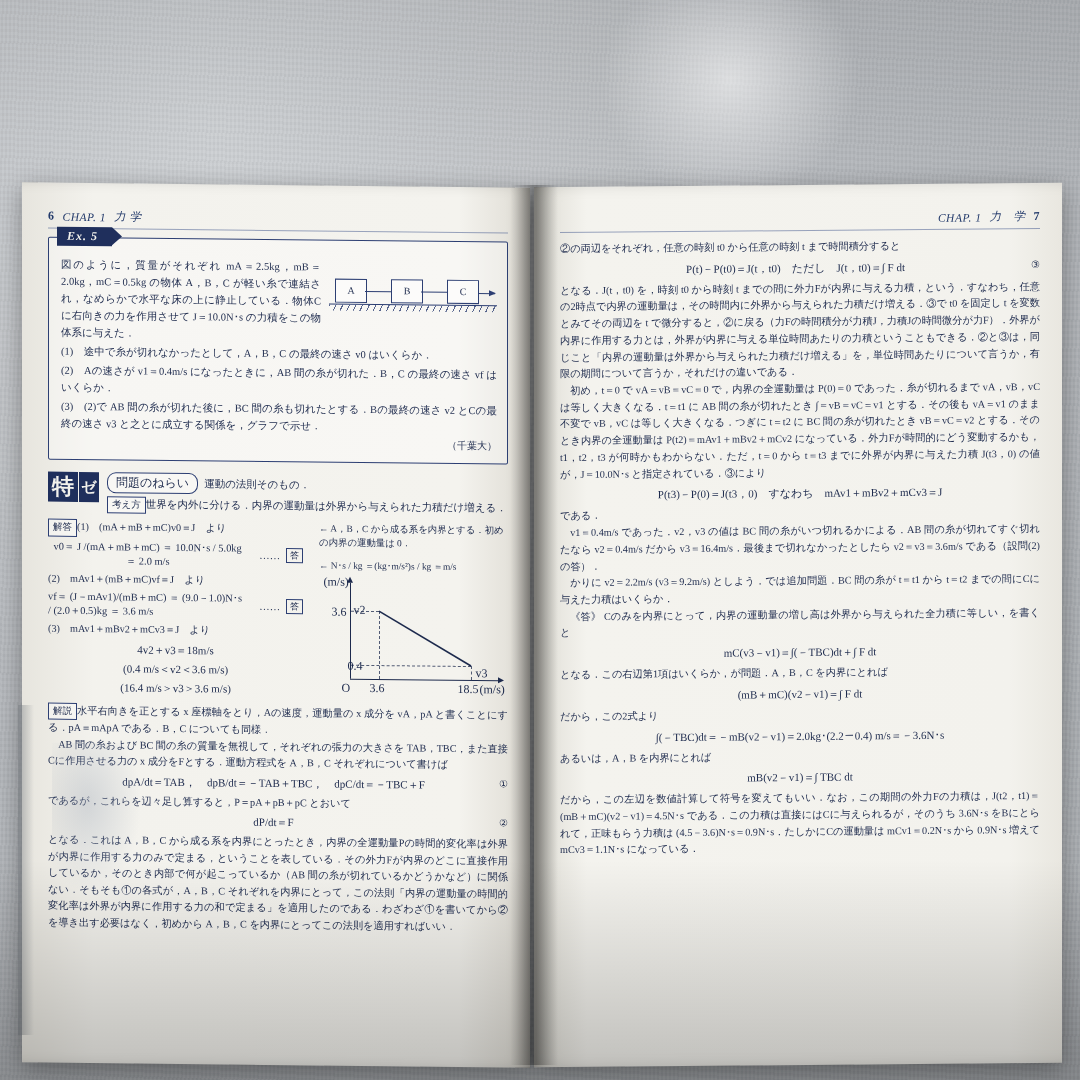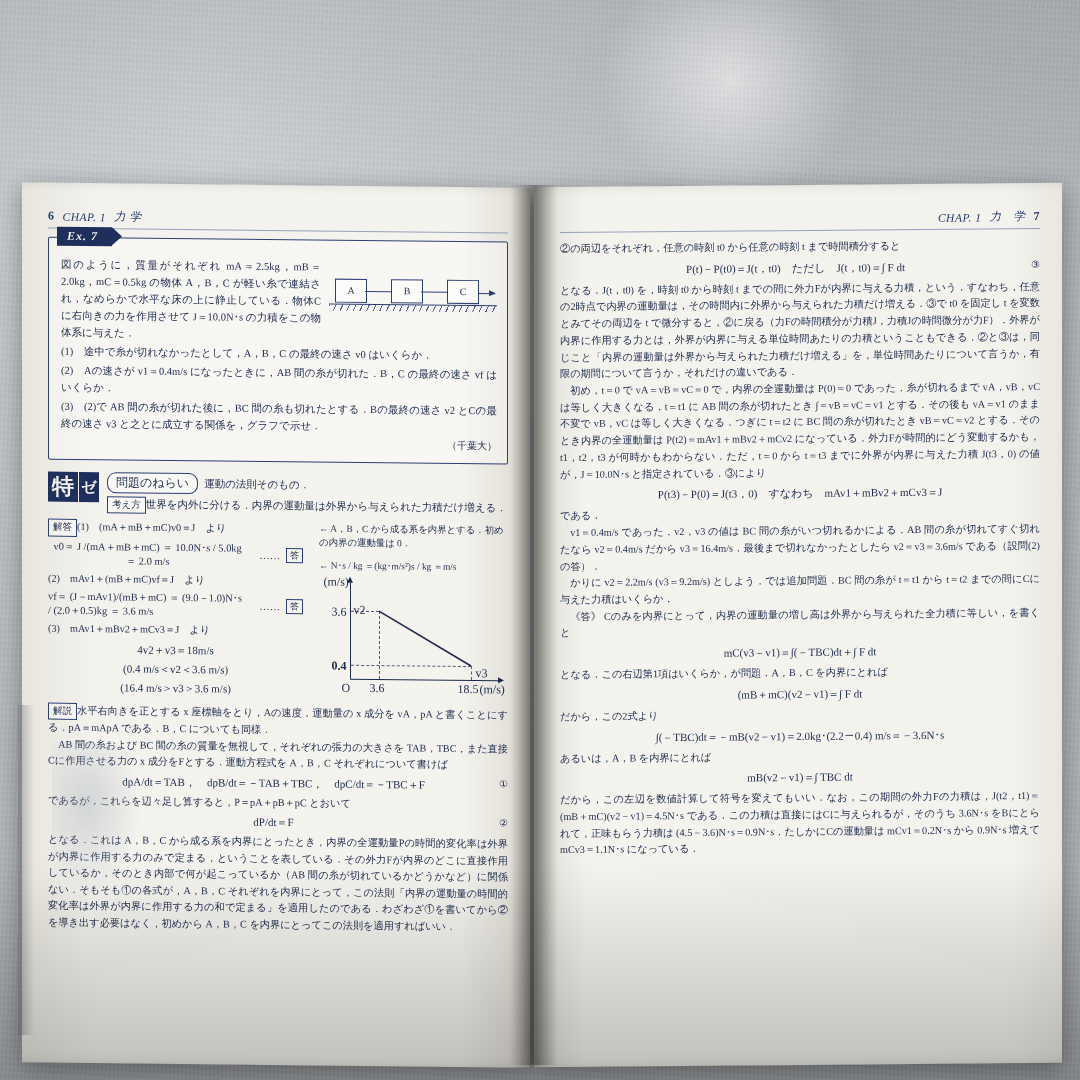--- a/index.html
+++ b/index.html
@@ -143,21 +143,21 @@
       <div class="inner">
 
         <div class="hdr">
           <span class="pg">6</span>
           <span>CHAP. 1</span>
           <span>力 学</span>
         </div>
         <div class="rule"></div>
 
         <div class="exbox">
-          <div class="extag">Ex. 7</div>
+          <div class="extag">Ex. 5</div>
 
           <div class="figwrap">
             <div class="fig">
               <div class="blk" style="left:6px;">A</div>
               <div class="blk" style="left:62px;">B</div>
               <div class="blk" style="left:118px;">C</div>
               <div class="str" style="left:36px;width:26px;"></div>
               <div class="str" style="left:92px;width:26px;"></div>
               <div class="arrow" style="left:149px;width:17px;"></div>
               <div class="floor"></div>
@@ -224,21 +224,21 @@
               <div class="dash" style="left:31px;top:34px;width:28px;"></div>
               <div class="dash" style="left:31px;top:88px;width:120px;"></div>
               <div class="dashv" style="left:59px;top:34px;height:68px;"></div>
               <div class="dashv" style="left:151px;top:88px;height:14px;"></div>
 
               <svg width="188" height="118">
                 <line x1="59" y1="34" x2="151" y2="88" stroke="#1d2a4d" stroke-width="1.6"></line>
               </svg>
 
               <div class="lbl" style="left:12px;top:28px;">3.6</div>
-              <div class="lbl" style="left:12px;top:82px;font-weight:bold;">0.4</div>
+              <div class="lbl" style="left:28px;top:82px;">0.4</div>
               <div class="lbl" style="left:22px;top:104px;">O</div>
               <div class="lbl" style="left:50px;top:104px;">3.6</div>
               <div class="lbl" style="left:138px;top:104px;">18.5</div>
               <div class="lbl" style="left:156px;top:88px;">v3</div>
               <div class="lbl" style="left:160px;top:104px;">(m/s)</div>
             </div>
           </div>
         </div>
 
         <div style="margin-top:4px;">

